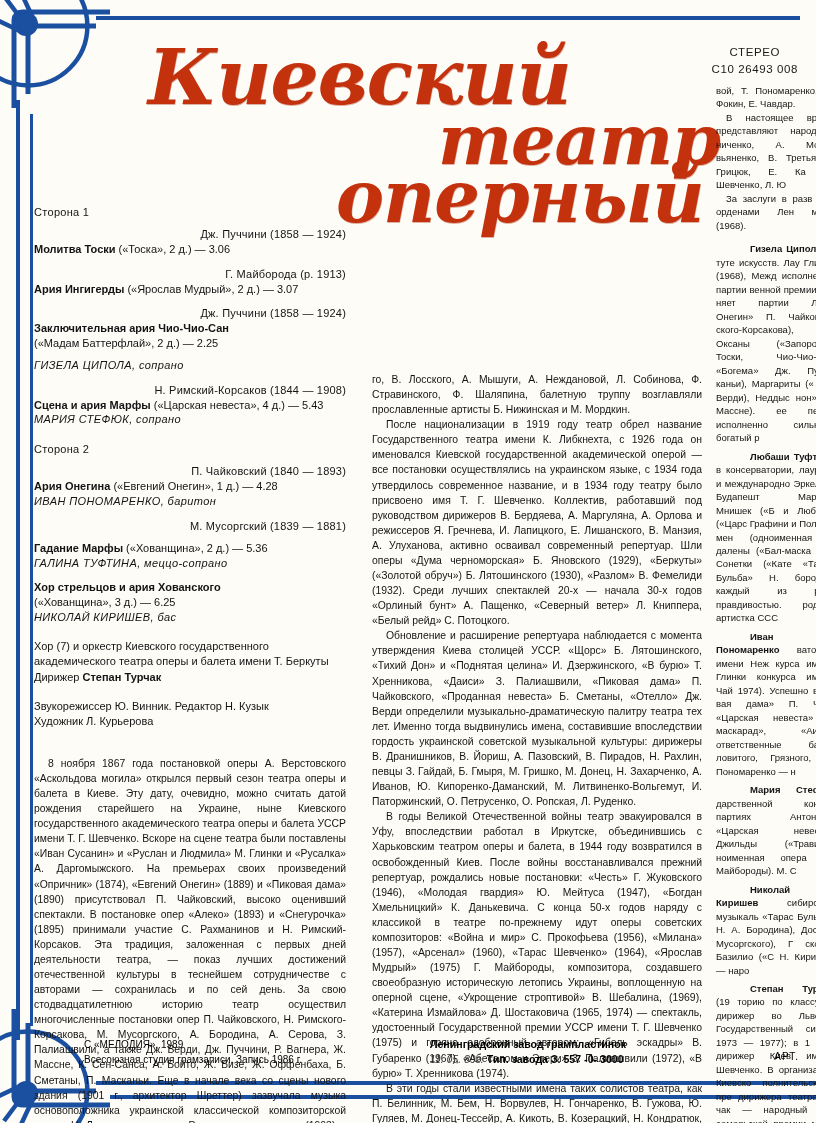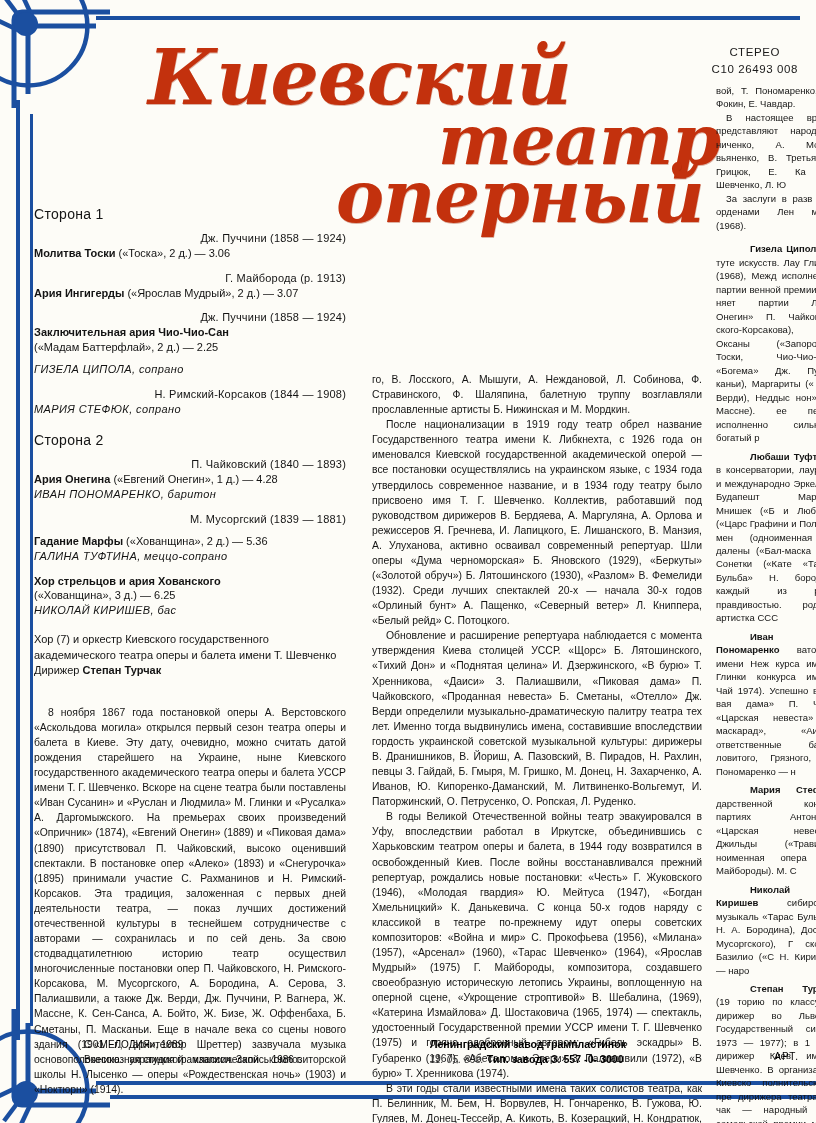--- a/index.html
+++ b/index.html
@@ -75,21 +75,21 @@
   .col {
     position: absolute;
     color: #141414;
   }
   .col-1 { left: 34px;  top: 206px; width: 312px; }
   .col-2 { left: 372px; top: 372px; width: 330px; }
   .col-3 { left: 716px; top: 84px;  width: 118px; }
 
   
   .side-label {
-    font-size: 14px;
+    font-size: 11px;
     margin-bottom: 9px;
     letter-spacing: 0.3px;
   }
   .track { margin-bottom: 10px; font-size: 11px; line-height: 1.35; }
   .track .composer { letter-spacing: 0.2px; text-align: right; }
   .track .work { font-weight: 700; }
   .track .perf { font-style: italic; letter-spacing: 0.4px; }
 
   .credits {
     font-size: 11px;
@@ -223,20 +223,21 @@
 
       <div class="track">
         <div class="composer">Дж. Пуччини (1858 — 1924)</div>
         <div class="work">Заключительная ария Чио-Чио-Сан</div>
         <div>(«Мадам Баттерфлай», 2 д.) — 2.25</div>
         <div class="perf" style="margin-top:7px">ГИЗЕЛА ЦИПОЛА, сопрано</div>
       </div>
 
       <div class="track">
         <div class="composer">Н. Римский-Корсаков (1844 — 1908)</div>
+        <div><span class="work">Сцена и ария Марфы</span><span> («Царская невеста», 4 д.) — 5.43</span></div>
         <div class="perf">МАРИЯ СТЕФЮК, сопрано</div>
       </div>
     </div>
 
     <div style="margin-top:16px">
       <div class="side-label">Сторона 2</div>
 
       <div class="track">
         <div class="composer">П. Чайковский (1840 — 1893)</div>
         <div><span class="work">Ария Онегина</span><span> («Евгений Онегин», 1 д.) — 4.28</span></div>
@@ -251,24 +252,28 @@
 
       <div class="track">
         <div class="work">Хор стрельцов и ария Хованского</div>
         <div>(«Хованщина», 3 д.) — 6.25</div>
         <div class="perf">НИКОЛАЙ КИРИШЕВ, бас</div>
       </div>
     </div>
 
     <div class="credits">
       <div>Хор (7) и оркестр Киевского государственного</div>
-      <div>академического театра оперы и балета имени Т. Шевченко</div>
+      <div>академического театра оперы и балета имени Т. Беркуты</div>
       <div><span>Дирижер </span><b>Степан Турчак</b></div>
     </div>
 
+    <div class="credits credits-block">
+      <div>Звукорежиссер Ю. Винник. Редактор Н. Кузык</div>
+      <div>Художник Л. Курьерова</div>
+    </div>
 
     <div class="prose" style="margin-top:26px">
       <p>8 ноября 1867 года постановкой оперы А. Верстовского «Аскольдова могила» открылся первый сезон театра оперы и балета в Киеве. Эту дату, очевидно, можно считать датой рождения старейшего на Украине, ныне Киевского государственного академического театра оперы и балета УССР имени Т. Г. Шевченко. Вскоре на сцене театра были поставлены «Иван Сусанин» и «Руслан и Людмила» М. Глинки и «Русалка» А. Даргомыжского. На премьерах своих произведений «Опричник» (1874), «Евгений Онегин» (1889) и «Пиковая дама» (1890) присутствовал П. Чайковский, высоко оценивший спектакли. В постановке опер «Алеко» (1893) и «Снегурочка» (1895) принимали участие С. Рахманинов и Н. Римский-Корсаков. Эта традиция, заложенная с первых дней деятельности театра, — показ лучших достижений отечественной культуры в теснейшем сотрудничестве с авторами — сохранилась и по сей день. За свою стодвадцатилетнюю историю театр осуществил многочисленные постановки опер П. Чайковского, Н. Римского-Корсакова, М. Мусоргского, А. Бородина, А. Серова, З. Палиашвили, а также Дж. Верди, Дж. Пуччини, Р. Вагнера, Ж. Массне, К. Сен-Санса, А. Бойто, Ж. Бизе, Ж. Оффенбаха, Б. Сметаны, П. Масканьи. Еще в начале века со сцены нового здания (1901 г., архитектор Шреттер) зазвучала музыка основоположника украинской классической композиторской школы Н. Лысенко — оперы «Рождественская ночь» (1903) и «Ноктюрн» (1914).</p>
 
     </div>
   </div>
 
   <div class="col col-2">
     <div class="prose">
       <p style="text-indent:0">го, В. Лосского, А. Мышуги, А. Неждановой, Л. Собинова, Ф. Стравинского, Ф. Шаляпина, балетную труппу возглавляли прославленные артисты Б. Нижинская и М. Мордкин.</p>

